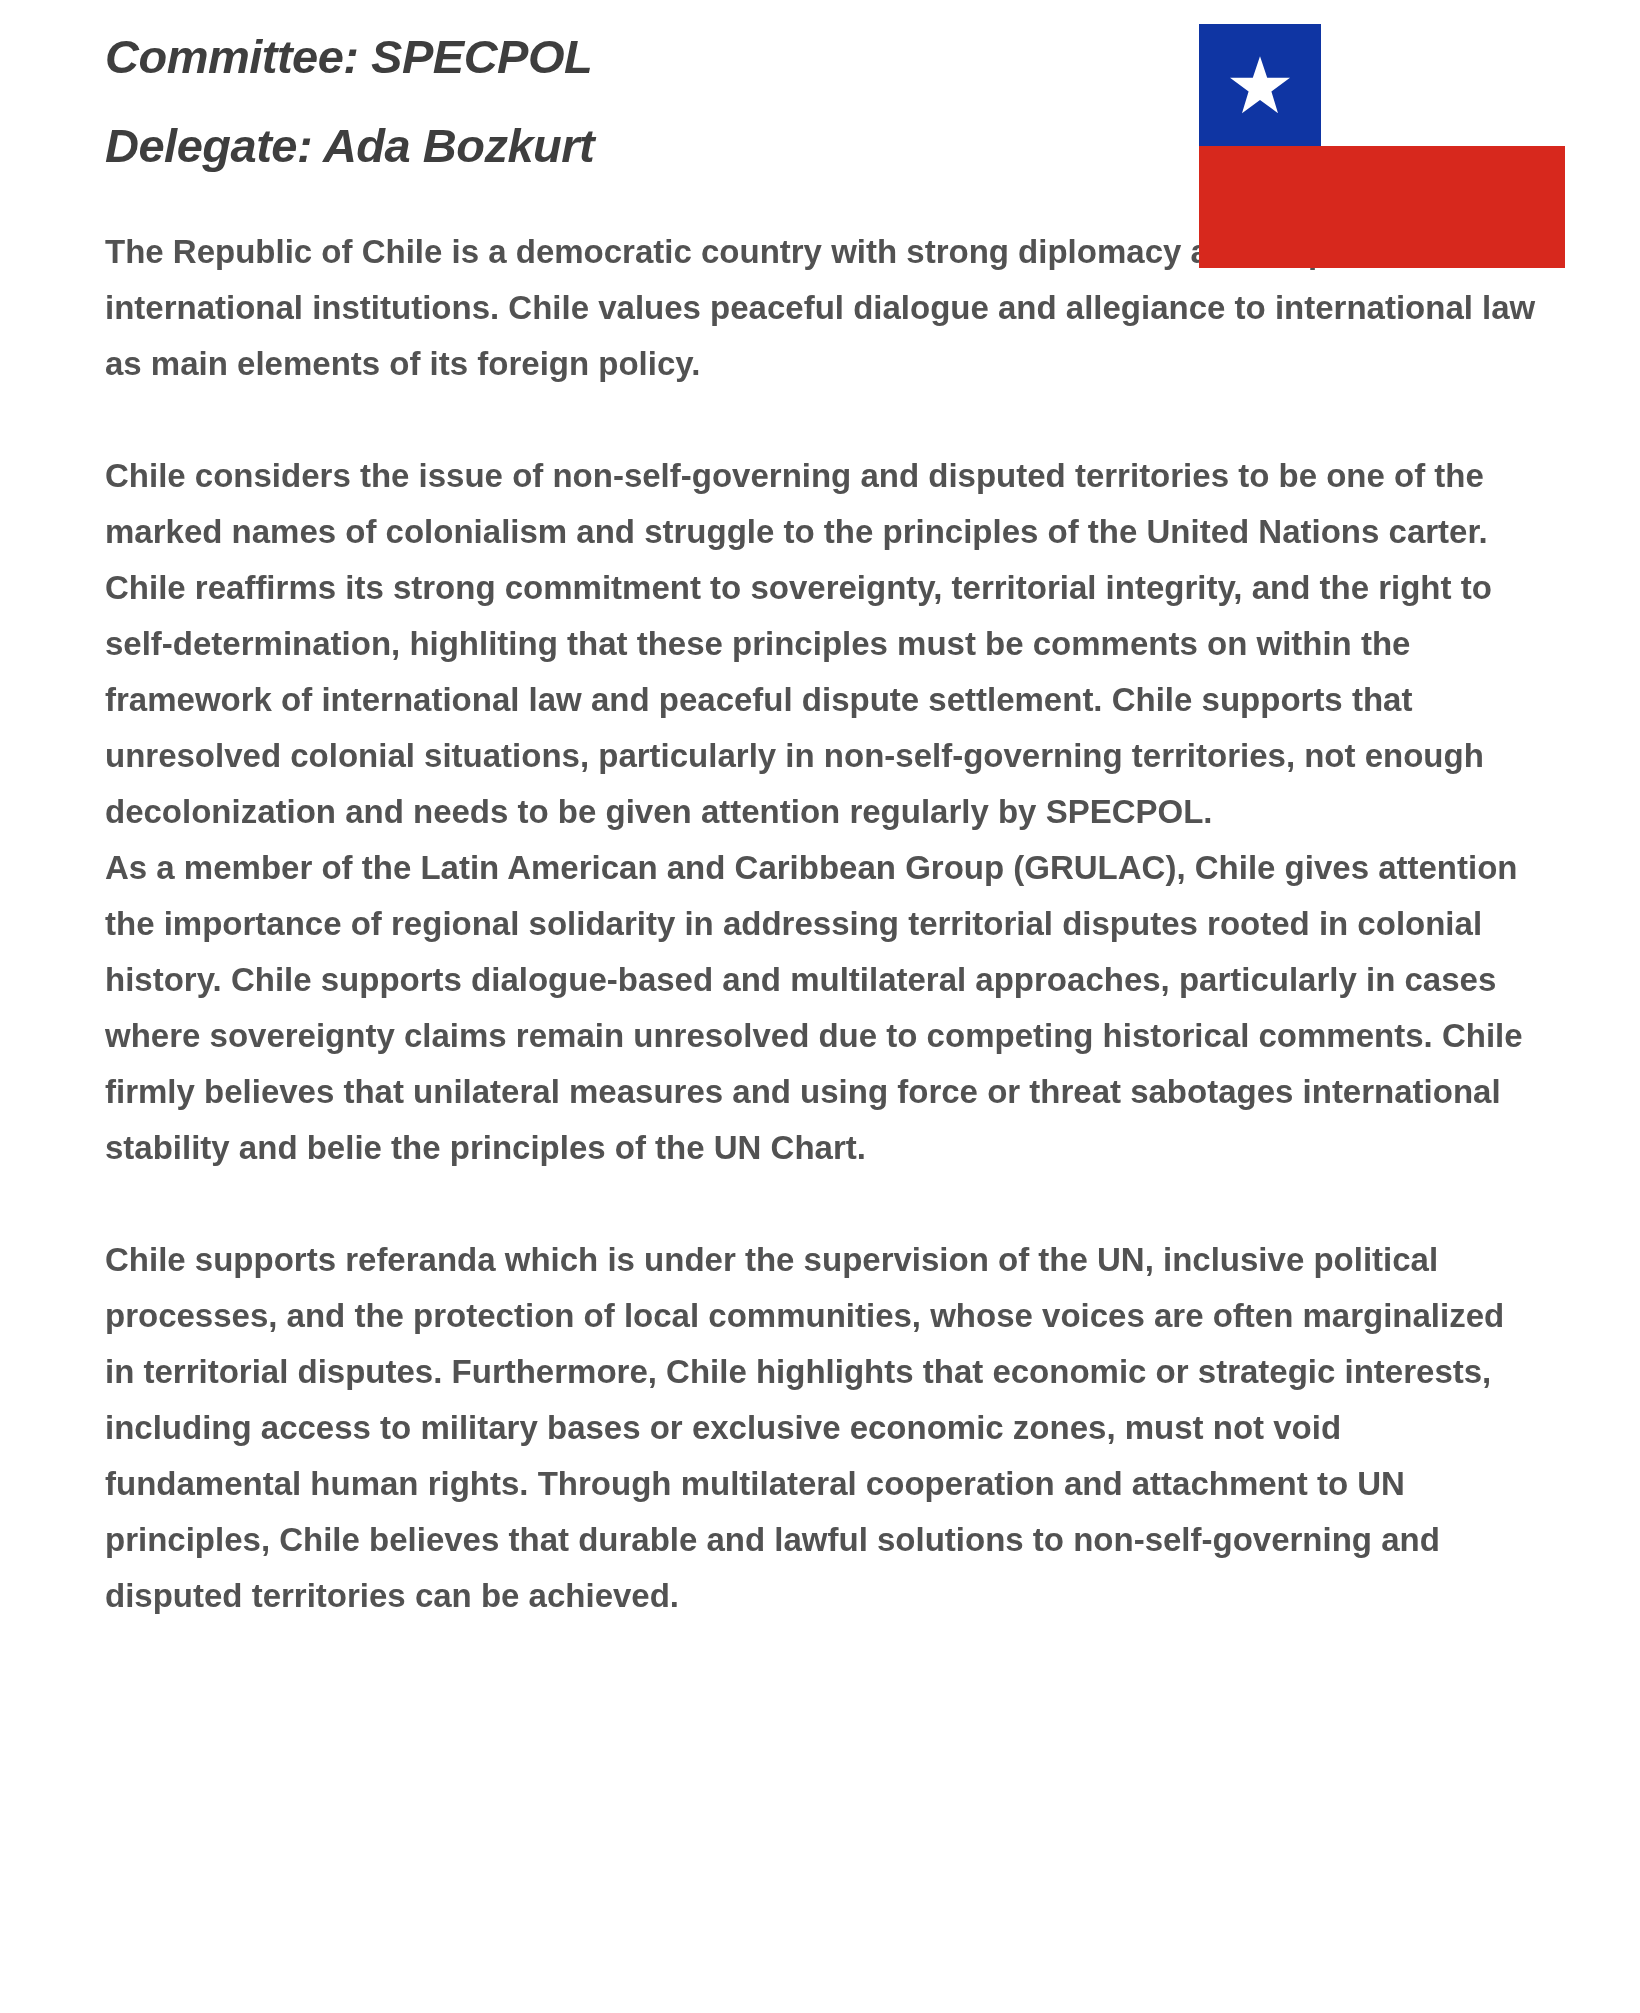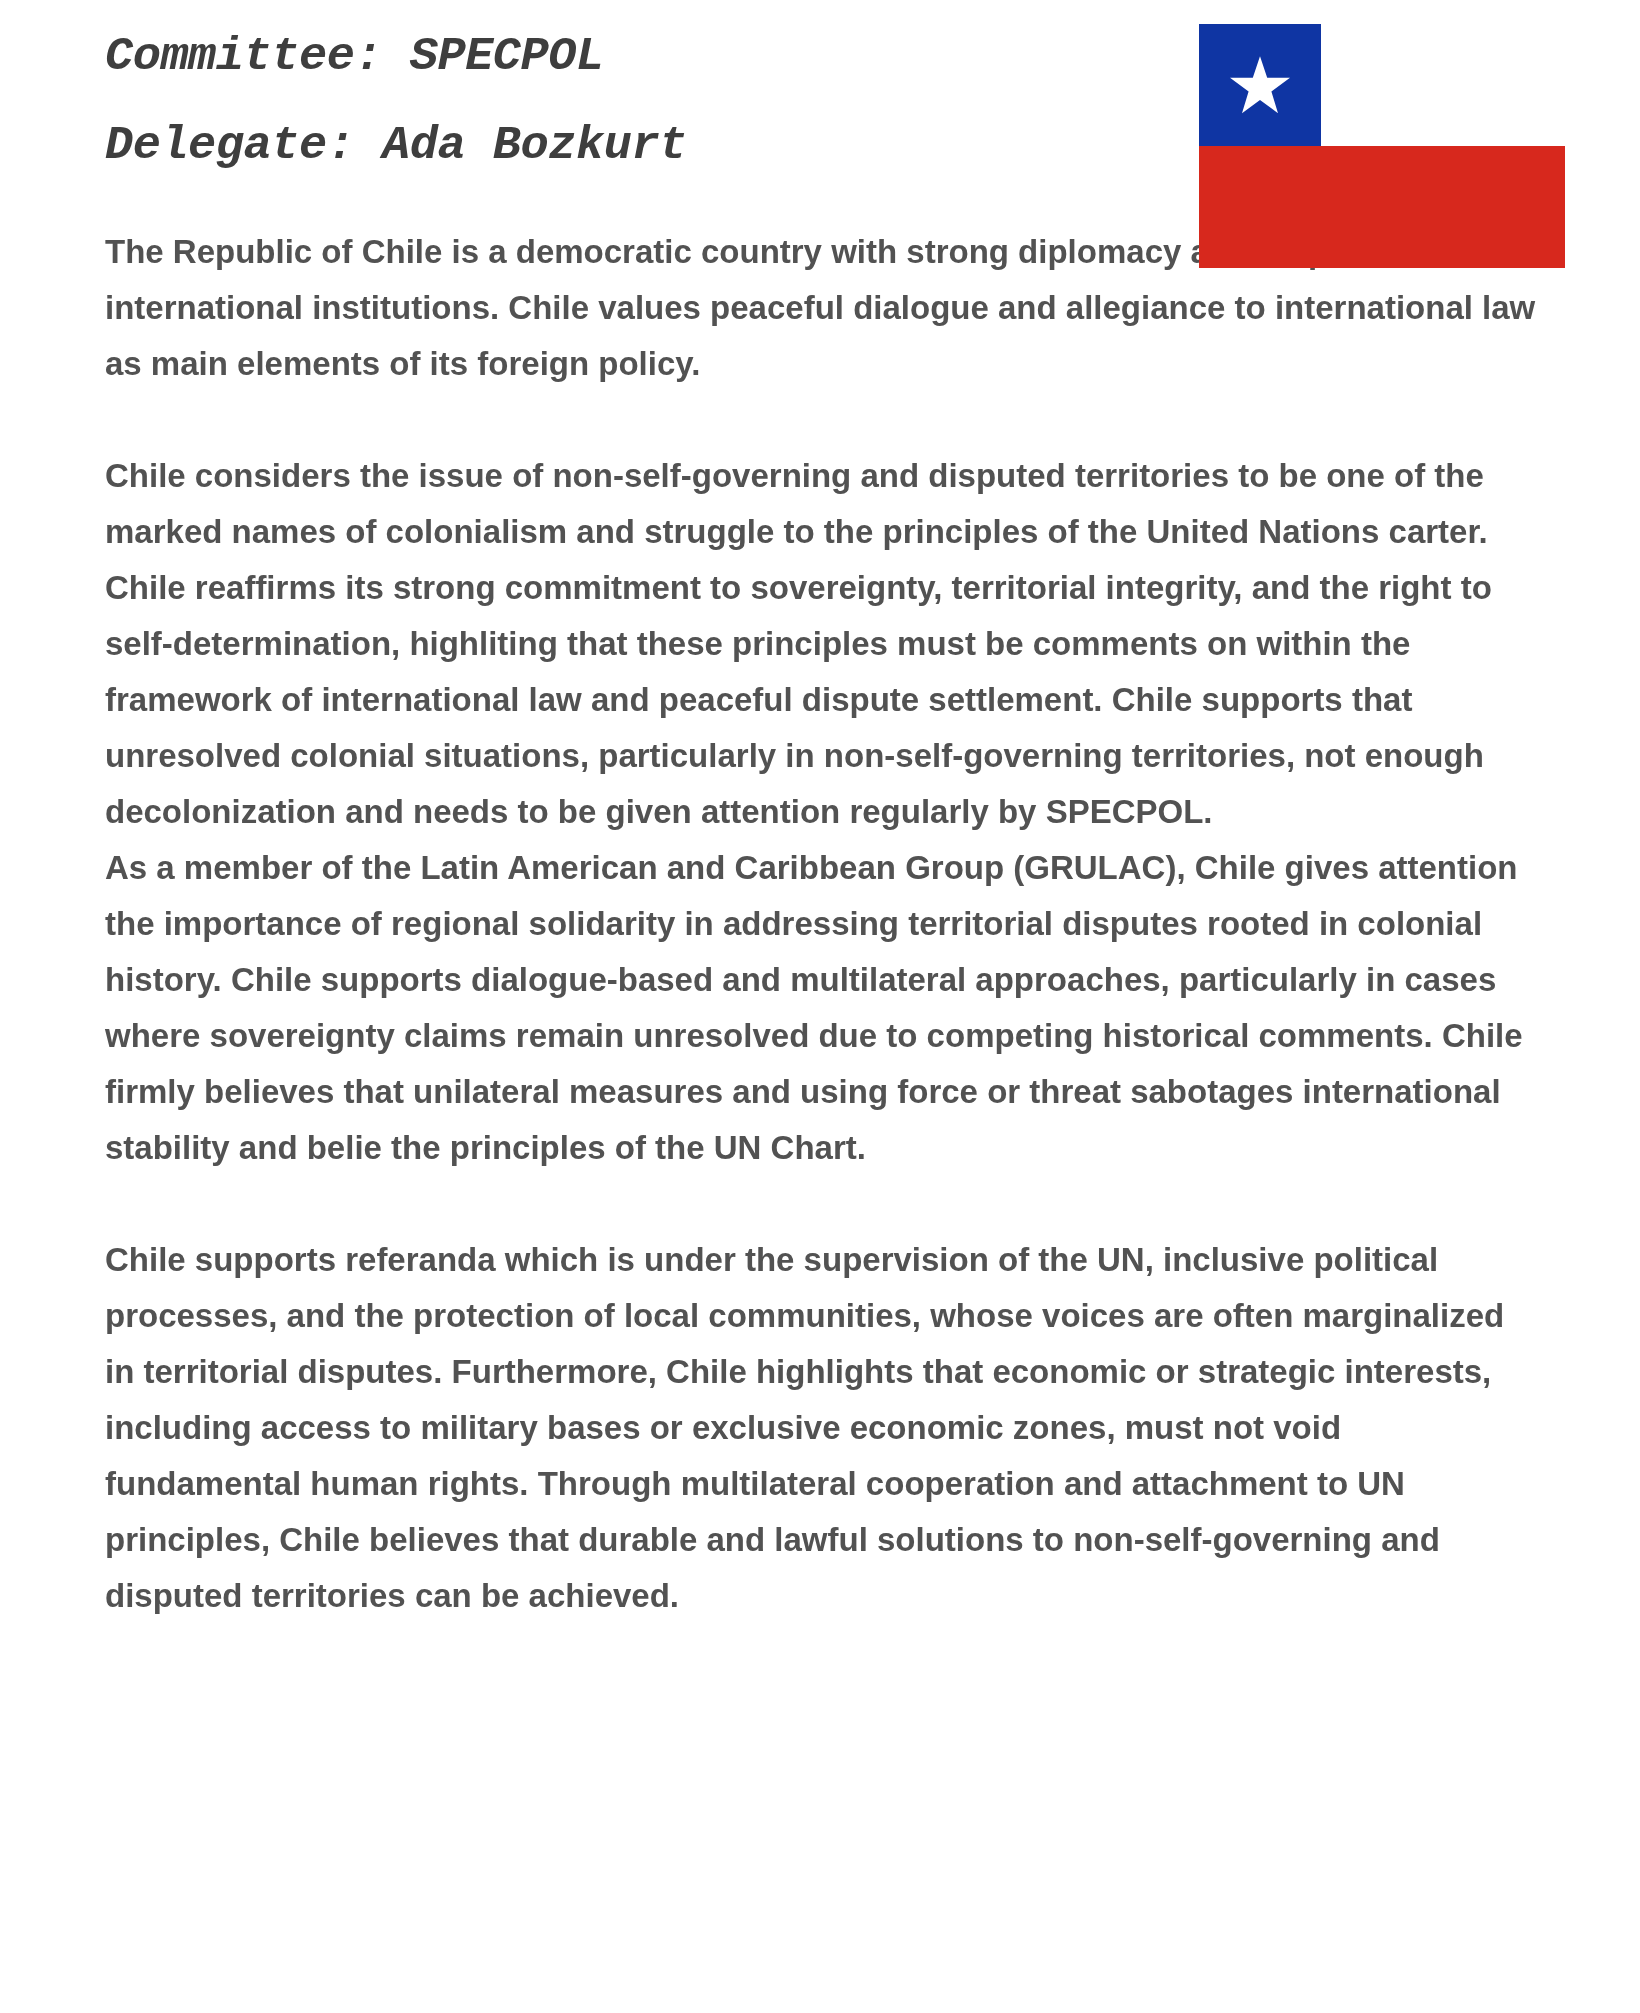--- a/index.html
+++ b/index.html
@@ -20,21 +20,20 @@
   }
   .page {
     position: relative;
     width: 1640px;
     height: 2013px;
     background: var(--page-bg);
     overflow: hidden;
   }
   .paper-header {
     padding: 12px 0 0 105px;
-    font-family: Liberation Mono, monospace;
   }
   .h-line {
     font-size: 47px;
     font-weight: 700;
     font-style: italic;
     color: var(--header-text);
     line-height: 89px;
     letter-spacing: -0.5px;
     white-space: nowrap;
   }

